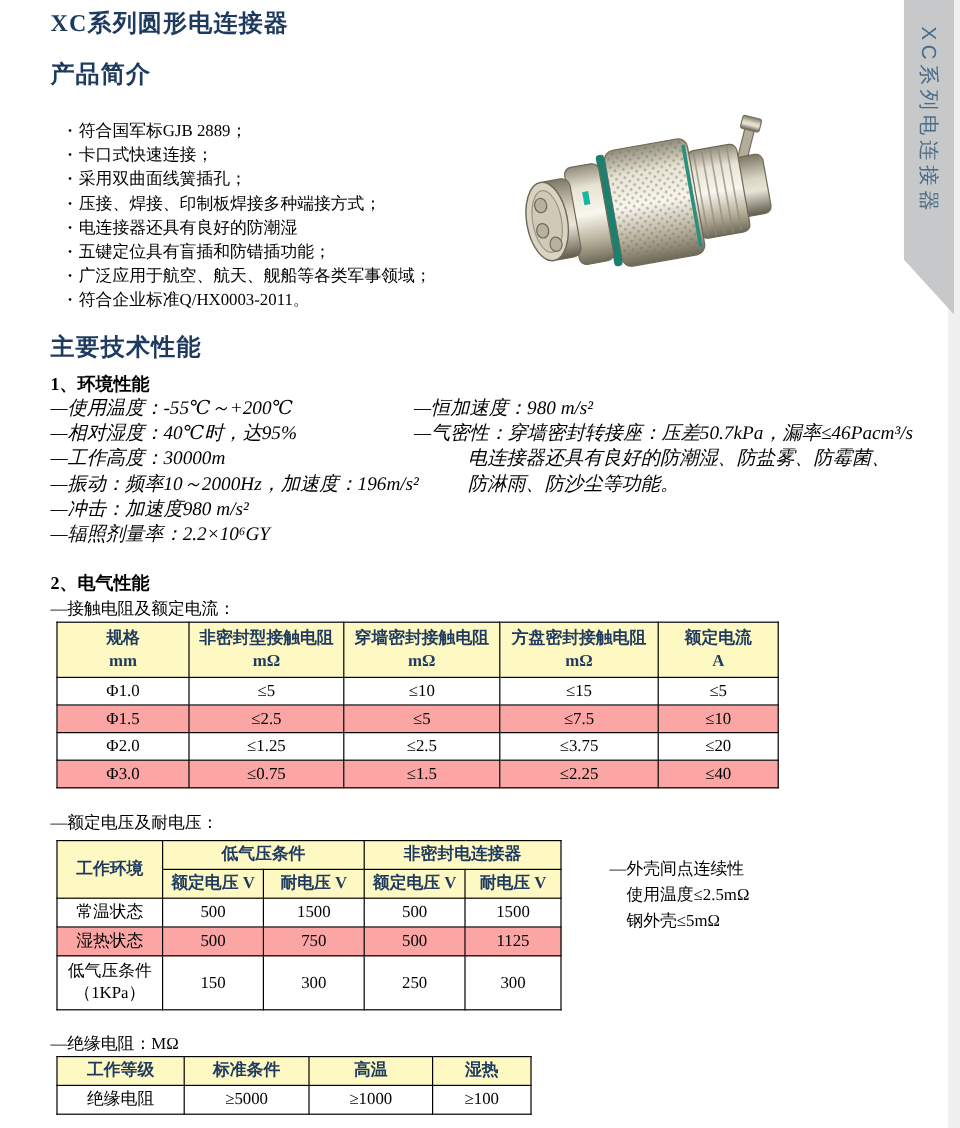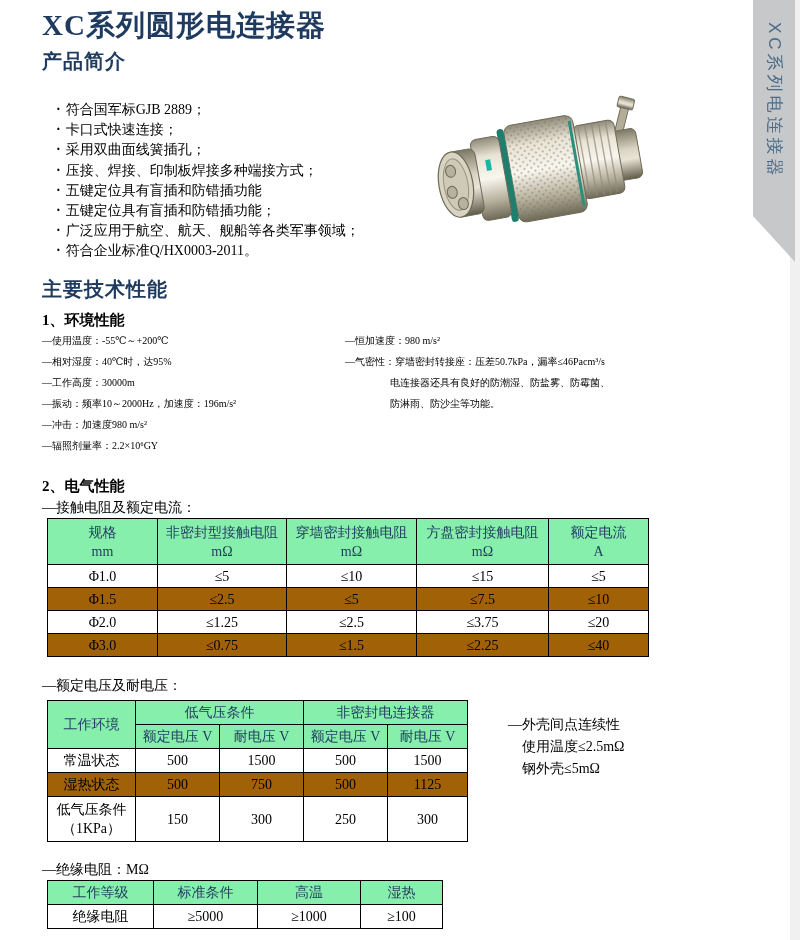--- a/index.html
+++ b/index.html
@@ -3,43 +3,43 @@
 <meta charset="utf-8">
 <style>
   html,body{margin:0;padding:0;}
   body{
     position:relative;width:800px;height:940px;background:#ffffff;
     font-family:"Liberation Serif","DejaVu Serif",serif;color:#000;
     overflow:hidden;
   }
   .abs{position:absolute;}
   .navy{color:#1f3a5f;}
-  .page-title{left:42px;top:6px;font-size:29px;font-weight:bold;letter-spacing:1px;}
+  .page-title{left:42px;top:6px;font-size:20px;font-weight:bold;letter-spacing:1px;}
   .sec-head{font-size:20px;font-weight:bold;letter-spacing:1px;}
   .intro-head{left:42px;top:48px;}
   .tech-head{left:42px;top:276px;}
   .sub-head{font-size:15px;font-weight:bold;}
   .env-head{left:42px;top:311px;}
   .elec-head{left:42px;top:477px;}
   .bullets{left:44px;top:88px;list-style:none;margin:12px;padding:0;}
   .bullets li{font-size:14px;line-height:20.2px;white-space:nowrap;}
   .bullets li::before{content:"·";font-weight:bold;margin-right:5px;}
-  .env-col div{font-size:10px;line-height:21px;white-space:nowrap;}
+  .env-col div{font-size:16px;line-height:21px;white-space:nowrap;font-style:italic;}
   .env-left{left:42px;top:330px;width:320px;}
   .env-right{left:345px;top:330px;width:430px;}
   .env-right .cont{padding-left:45px;}
   .caption{font-size:14px;white-space:nowrap;text-align:center;}
   .cap-t1{left:42px;top:499px;}
   .cap-t2{left:42px;top:677px;}
   .cap-t3{left:42px;top:861px;}
   table{border-collapse:collapse;table-layout:fixed;}
   td{border:1px solid #000;text-align:center;vertical-align:middle;
      font-size:14px;padding:0;line-height:19px;}
-  .hdr td{background:#86efac;color:#1f3a5f;}
-  .blue-row td{background:#a16207;}
+  .hdr td{background:#fef9c3;color:#1f3a5f;font-weight:bold;}
+  .blue-row td{background:#fca5a5;}
   .t1{left:47px;top:518px;}
   .t1 .hdr td{height:45px;}
   .t1 td{height:22px;}
   .t2{left:47px;top:700px;}
   .t2 .hdr td{height:23px;}
   .t2 td{height:23px;}
   .t2 .tall td{height:44px;}
   .t3{left:47px;top:880px;}
   .t3 td{height:23px;}
   .shell-note{left:508px;top:714px;}
@@ -68,21 +68,21 @@
 </div>
 
 <div class="abs page-title navy">XC系列圆形电连接器</div>
 
 <div class="abs sec-head navy intro-head">产品简介</div>
 <ul class="abs bullets">
   <li>符合国军标GJB 2889；</li>
   <li>卡口式快速连接；</li>
   <li>采用双曲面线簧插孔；</li>
   <li>压接、焊接、印制板焊接多种端接方式；</li>
-  <li>五键定位具有盲插和防错插功能</li>
+  <li>电连接器还具有良好的防潮湿</li>
   <li>五键定位具有盲插和防错插功能；</li>
   <li>广泛应用于航空、航天、舰船等各类军事领域；</li>
   <li>符合企业标准Q/HX0003-2011。</li>
 </ul>
 
 <div class="abs photo">
   <svg width="250" height="170" viewBox="0 0 250 170">
     <defs>
       <linearGradient id="met" x1="0" y1="0" x2="0" y2="1">
         <stop offset="0" stop-color="#8f8a79"></stop>

